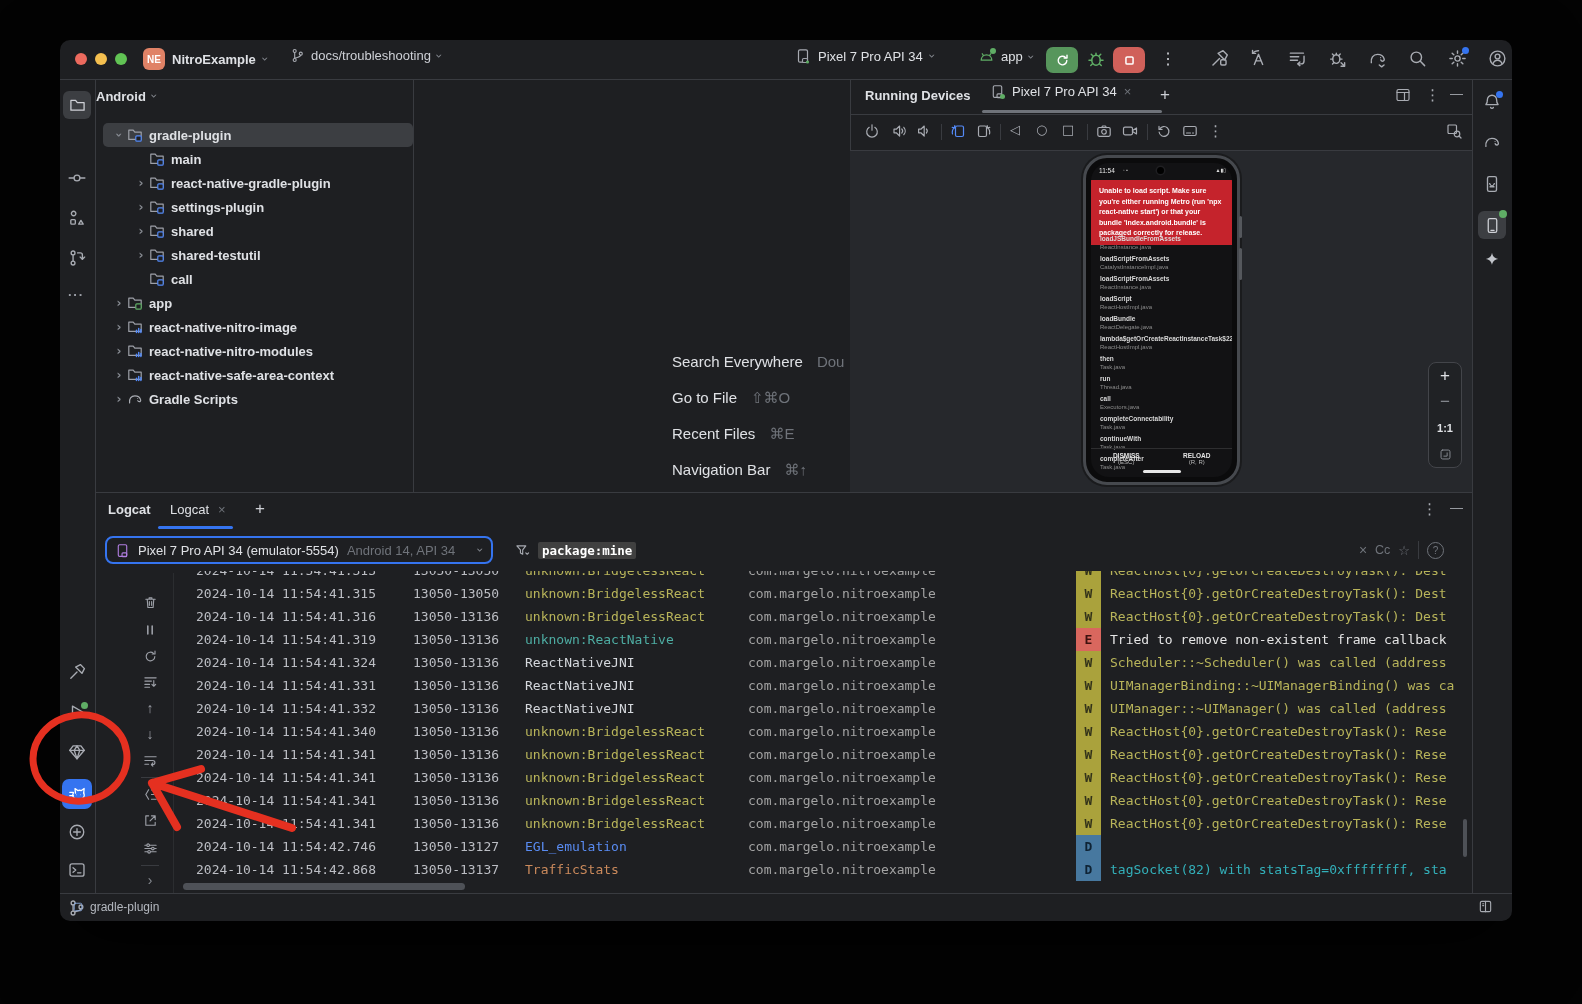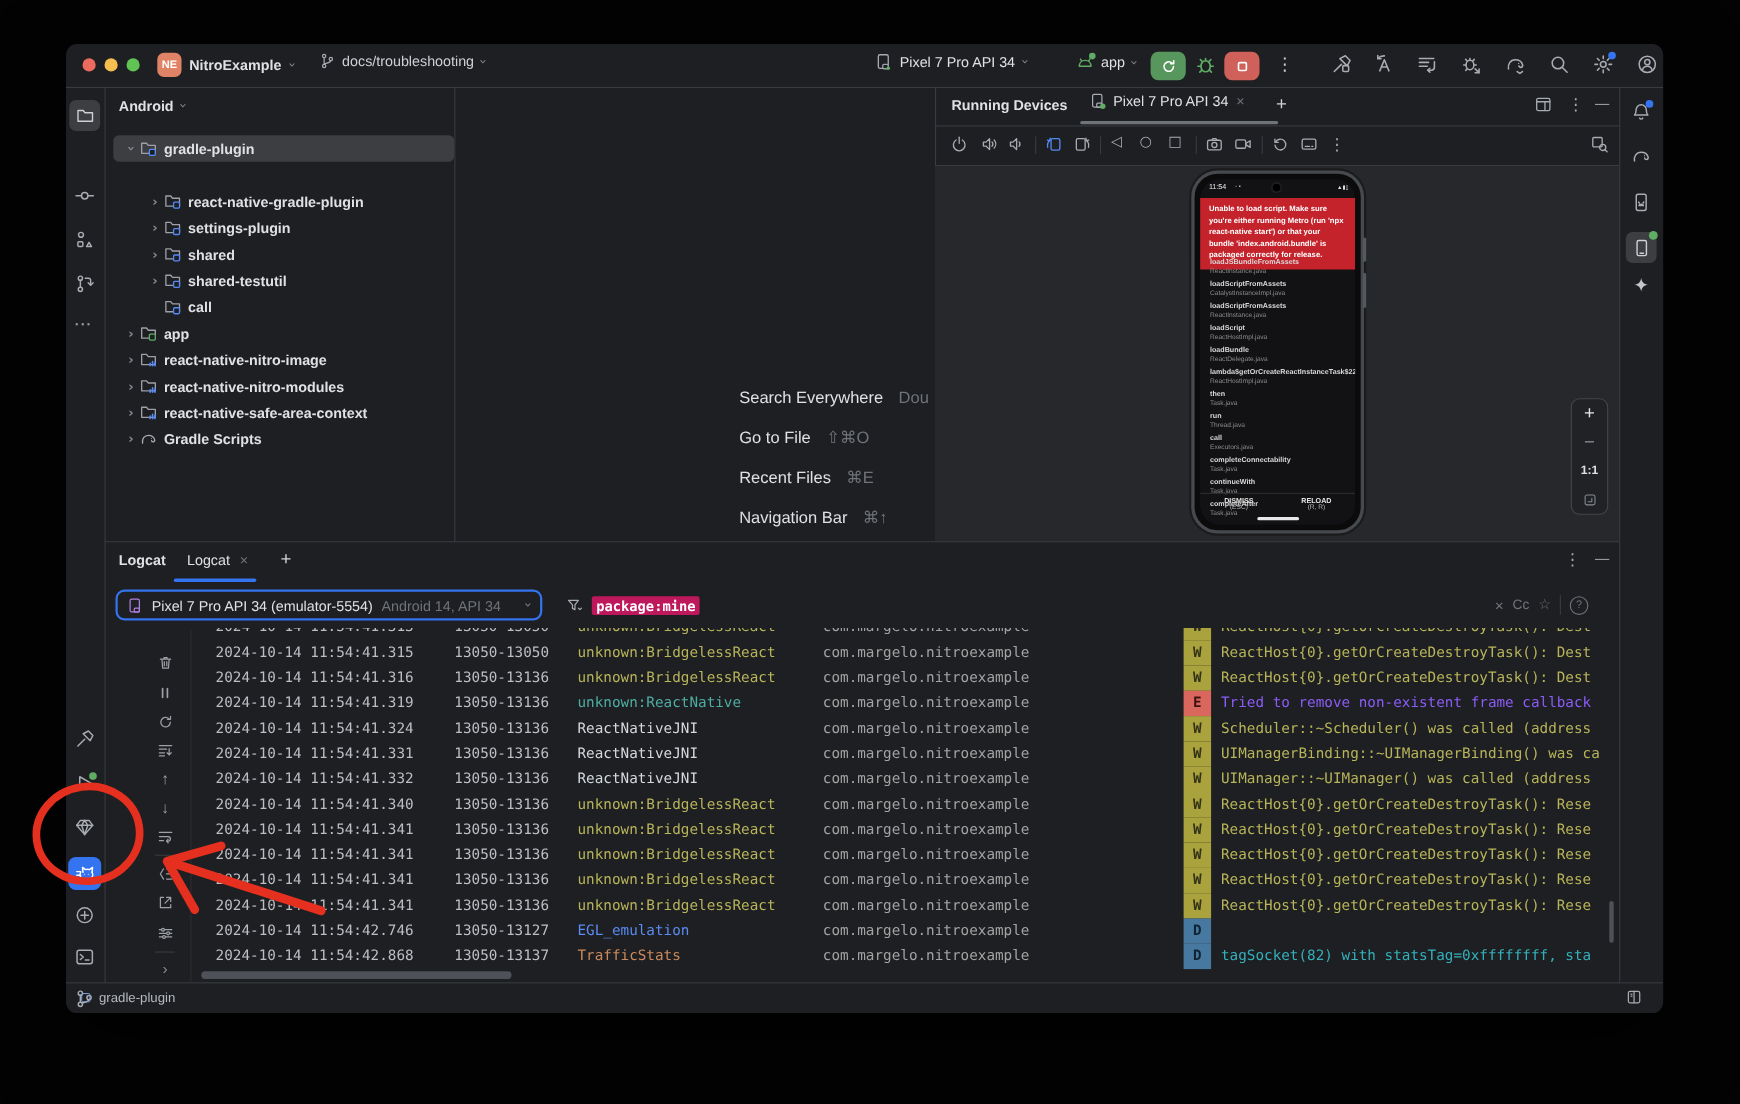--- a/index.html
+++ b/index.html
@@ -33,21 +33,21 @@
   
   .mono{font-family:"DejaVu Sans Mono",monospace}
   .lr{position:absolute;left:13px;width:1317px;height:23px;line-height:23px;font-size:13px;white-space:nowrap}
   .lr span{position:absolute;top:0}
   .c-ts{left:0;color:#bcbec4}.c-pid{left:217px;color:#bcbec4}.c-tag{left:329px}
   .c-pkg{left:552px;color:#a3a3a3}
   .c-lvl{left:880px;width:25px;text-align:center;font-weight:bold}
   .c-msg{left:914px}
   .t-olive{color:#b8b45a}.t-teal{color:#4eada3}.t-white{color:#d5d8dd}.t-blue{color:#598bf2}.t-orange{color:#cb8a5c}
   .v-W{background:#aaa23c;color:#32321a}.v-E{background:#d9675e;color:#3d120f}.v-D{background:#47789f;color:#0f2334}
-  .m-W{color:#b8b45a}.m-E{color:#8b5cf6}.m-D{color:#33b0ba}
+  .m-W{color:#b8b45a}.m-E{color:#e5e5e5}.m-D{color:#33b0ba}
   .gut{position:absolute;width:18px;height:18px;display:flex;align-items:center;justify-content:center;color:#9da0a8;font-size:14px}
   
   .phone{position:absolute;background:#0b0b0c;border:3px solid #46494e;border-radius:24px;box-shadow:0 0 0 2px #1a1b1d}
   .pscreen{position:absolute;left:5px;top:5px;right:5px;bottom:5px;border-radius:18px;background:#121214;overflow:hidden}
   .stk-fn{font-size:6.5px;font-weight:bold;color:#d9d9d9;line-height:8px;white-space:nowrap}
   .stk-src{font-size:6px;color:#8c8c8c;line-height:8px;margin-bottom:4px;white-space:nowrap}
   .zbox{position:absolute;width:32px;border:1px solid #43454a;border-radius:8px;background:rgba(32,33,36,.85);
         display:flex;flex-direction:column;align-items:center}
   .zbox>div{height:26px;display:flex;align-items:center;justify-content:center;width:100%}
   .dot{border-radius:50%;position:absolute}
@@ -259,34 +259,44 @@
           <circle cx="4.5" cy="3.5" r="1.7"></circle>
           <circle cx="4.5" cy="12.5" r="1.7"></circle>
           <circle cx="11.5" cy="7" r="1.7"></circle>
           <path d="M4.5 5.2v5.6M11.5 8.7c-.4 2-3.6 1.8-5.5 2.8"></path>
         </svg>
       </div>
   </div>
   <div class="vline" style="left:35px;top:39px;height:814px"></div>
 
   <div class="abs" style="left:35px;top:39px;width:318px;height:413px;overflow:hidden">
-    <div class="abs" style="left:13px;top:10px;display:flex;align-items:flex-start;gap:6px">
+    <div class="abs" style="left:1px;top:10px;display:flex;align-items:flex-start;gap:6px">
       <span style="font-weight:bold">Android</span>
       <span class="chev">›</span>
     </div>
 
     <div class="trow sel lv0" style="top:44px">
       <span class="cbx chev">›</span>
       <span class="ic">
           <svg class="g" width="16" height="16" viewBox="0 0 16 16">
             <path d="M1.8 3.2h4.4l1.6 2h6.4v7.2H1.8z" stroke="#9da0a8"></path>
             <rect x="8.8" y="8.8" width="5.4" height="5.4" rx="1" fill="#1e1f22" stroke="#548af7"></rect>
           </svg>
         </span>
       <span class="lbl">gradle-plugin</span>
+    </div>
+    <div class="trow lv1" style="top:68px">
+      <span class="cbx"></span>
+      <span class="ic">
+          <svg class="g" width="16" height="16" viewBox="0 0 16 16">
+            <path d="M1.8 3.2h4.4l1.6 2h6.4v7.2H1.8z" stroke="#9da0a8"></path>
+            <rect x="8.8" y="8.8" width="5.4" height="5.4" rx="1" fill="#1e1f22" stroke="#548af7"></rect>
+          </svg>
+        </span>
+      <span class="lbl">main</span>
     </div>
     <div class="trow lv1" style="top:92px">
       <span class="cbx chev right">›</span>
       <span class="ic">
           <svg class="g" width="16" height="16" viewBox="0 0 16 16">
             <path d="M1.8 3.2h4.4l1.6 2h6.4v7.2H1.8z" stroke="#9da0a8"></path>
             <rect x="8.8" y="8.8" width="5.4" height="5.4" rx="1" fill="#1e1f22" stroke="#548af7"></rect>
           </svg>
         </span>
       <span class="lbl">react-native-gradle-plugin</span>
@@ -635,21 +645,21 @@
       <span class="dim" style="white-space:nowrap;overflow:hidden">Android 14, API 34</span>
       <span class="chev" style="margin-left:auto">›</span>
     </div>
     <div class="abs" style="left:412px;top:43px;width:945px;height:28px;display:flex;align-items:center;gap:8px;padding:0 8px;box-sizing:border-box">
       <span class="ic">
           <svg class="g" width="15" height="15" viewBox="0 0 16 16">
             <path d="M2 3h9.5L8.2 7.3V12l-2.4-1.3V7.3z"></path>
             <path d="M11.5 10.5l1.5 1.5 1.5-1.5"></path>
           </svg>
         </span>
-      <span class="mono" style="background:#be185d;color:#fff;font-weight:bold;padding:1px 4px;border-radius:2px;font-size:12.5px">package:mine</span>
+      <span class="mono" style="background:#404040;color:#fff;font-weight:bold;padding:1px 4px;border-radius:2px;font-size:12.5px">package:mine</span>
       <span class="dim" style="margin-left:auto;font-size:14px">×</span>
       <span class="dim" style="font-size:12.5px">Cc</span>
       <span class="dim" style="font-family:'DejaVu Sans',sans-serif">☆</span>
       <span class="vline" style="position:relative;height:18px"></span>
       <span style="width:15px;height:15px;border:1.2px solid #6f737a;border-radius:50%;color:#6f737a;font-size:10px;display:inline-flex;align-items:center;justify-content:center">?</span>
     </div>
 
     <div class="gut" style="left:46px;top:100px">
         <svg class="g" width="15" height="15" viewBox="0 0 16 16">
           <path d="M3 4.5h10M6.5 4.5V3h3v1.5M4.5 4.5l.7 8.8h5.6l.7-8.8M6.8 7v4M9.2 7v4"></path>

